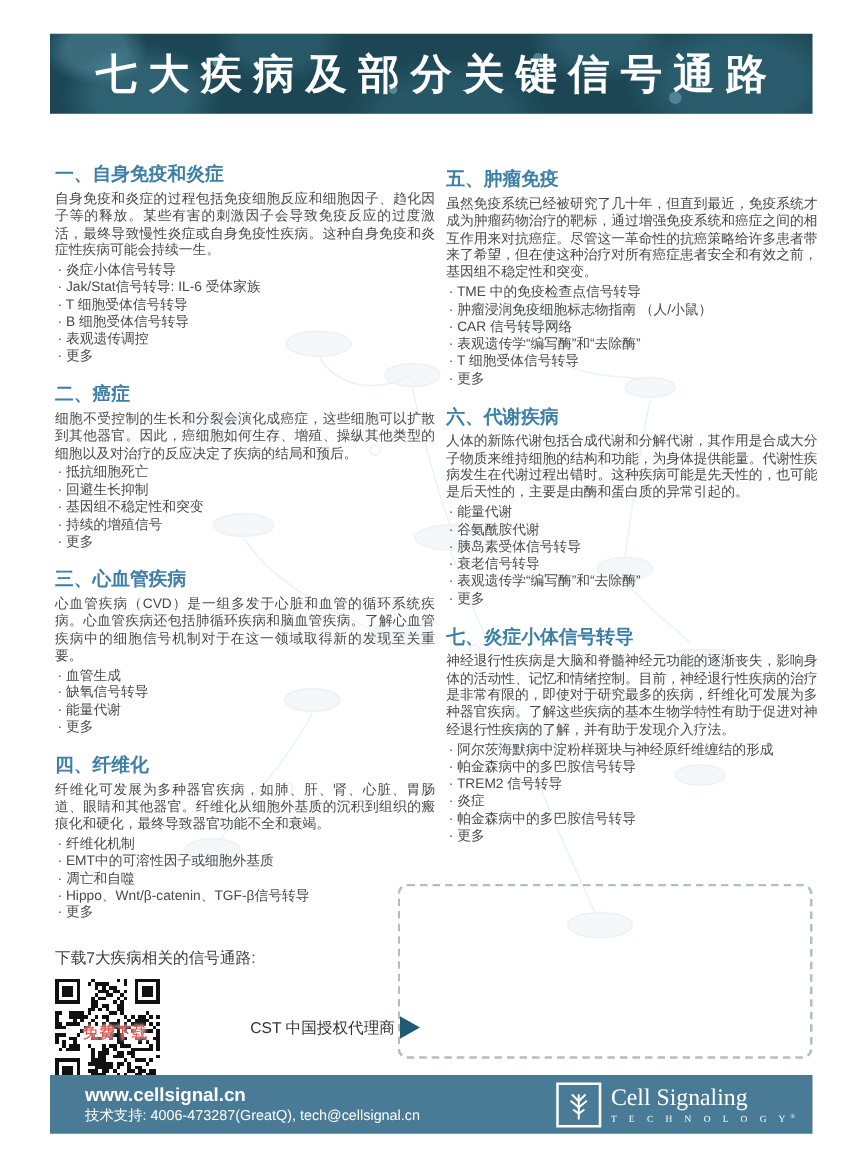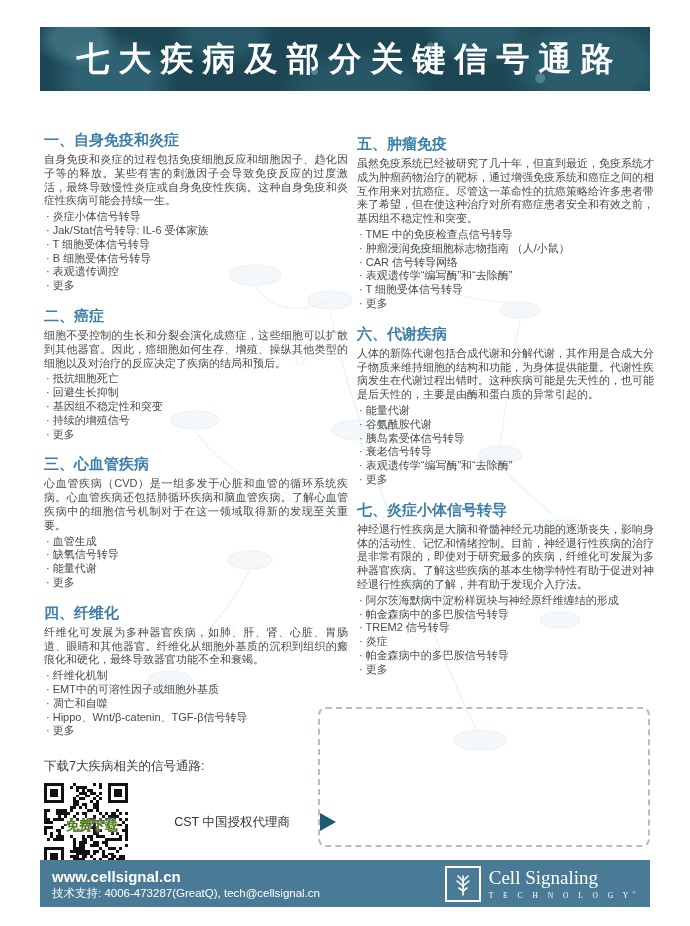--- a/index.html
+++ b/index.html
@@ -44,44 +44,44 @@
   ul.bullets{list-style:none;margin:2px 0 0 0;padding:0;}
   ul.bullets li{font-size:11px;line-height:13.8px;color:#4a4a4a;padding-left:2px;}
   ul.bullets li::before{content:"· ";}
   
   .download{margin-top:20px;}
   .download-label{font-size:12.5px;color:#3c3c3c;margin:0;}
   .qr-wrap{position:relative;width:84px;height:84px;margin-top:8px;}
   .qr-wrap svg{display:block;}
   .qr-overlay{
     position:absolute;left:12px;right:0;top:34px;text-align:center;
-    font-size:13px;font-weight:bold;color:#4d7c0f;
+    font-size:13px;font-weight:normal;color:#ef4444;
     text-shadow:0 0 3px #ffffff,0 0 3px #ffffff;
   }
   
   .distributor{
     position:absolute;left:0;top:812px;width:336px;height:20px;
-    display:flex;align-items:center;justify-content:flex-end;gap:26px;
+    display:flex;align-items:center;justify-content:flex-end;
   }
   .distributor-label{font-size:12.5px;color:#333333;margin-right:4px;white-space:nowrap;}
   .arrow-right{
     width:0;height:0;border-top:9px solid transparent;border-bottom:9px solid transparent;
     border-left:16px solid #1d5a74;
   }
   .stamp-box{
     position:absolute;left:318px;top:707px;width:328px;height:136px;
     border:2px dashed #b7bcbf;border-radius:8px;background:transparent;
   }
   
   .footer{
     position:absolute;left:40px;top:860px;width:610px;height:47px;
     background:#4a7b96;display:flex;align-items:center;justify-content:space-between;
     padding:0;box-sizing:border-box;color:#ffffff;
   }
-  .footer-left{padding-left:12px;}
+  .footer-left{padding-left:28px;}
   .footer-website{font-size:15px;font-weight:bold;line-height:17px;margin:0;}
   .footer-support{font-size:11.5px;line-height:14px;margin:1px 0 0 0;}
   .logo{display:flex;align-items:center;padding-right:14px;}
   .logo-mark{
     width:32px;height:32px;border:2px solid #ffffff;background:#4a7b96;
     display:flex;align-items:center;justify-content:center;margin-right:8px;
   }
   .logo-text{line-height:1;}
   .logo-line1{font-family:"Liberation Serif", serif;font-size:19px;color:#ffffff;}
   .logo-line2{font-family:"Liberation Serif", serif;font-size:7.5px;letter-spacing:4px;color:#ffffff;margin-top:3px;}

